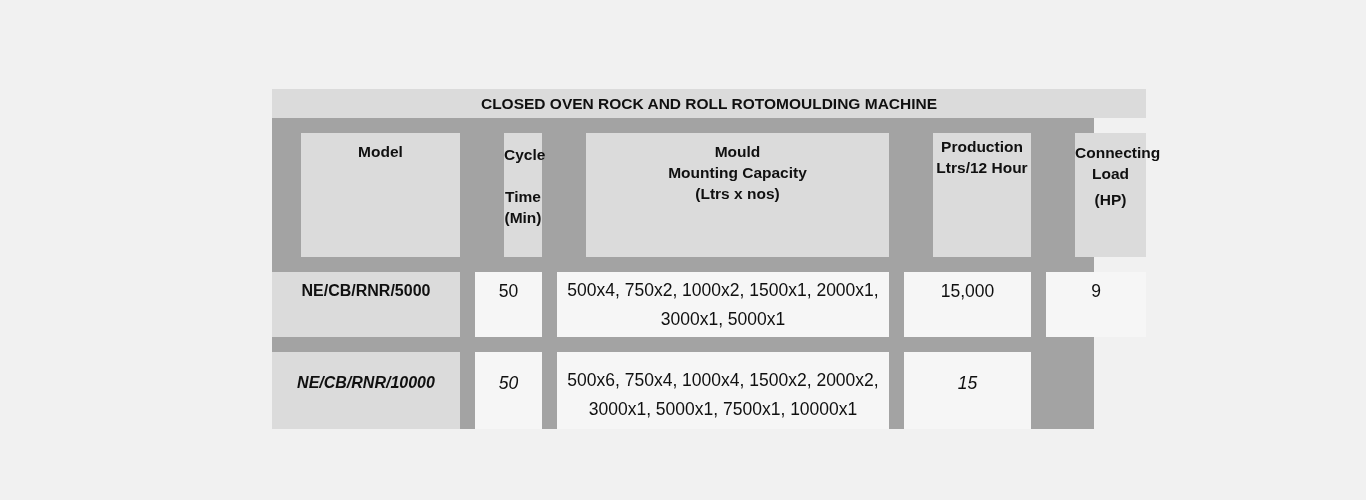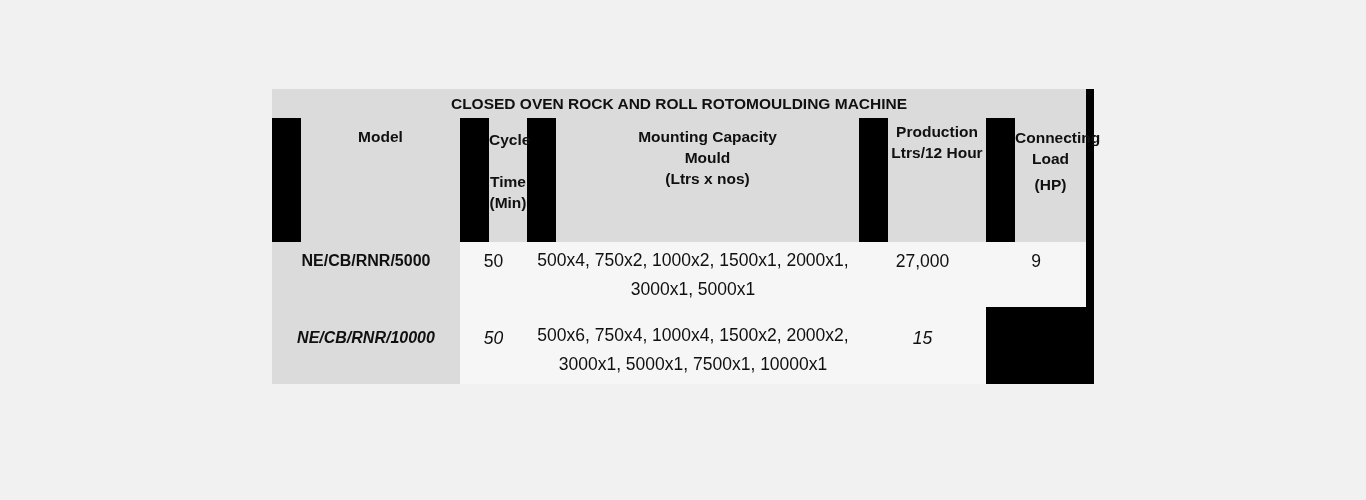--- a/index.html
+++ b/index.html
@@ -13,22 +13,22 @@
   }
   .machine-table {
     position: absolute;
     left: 272px; top: 89px;
     width: 822px;
   }
   .tbl {
     display: grid;
     grid-template-columns: 188px 67px 332px 127px 100px;
     grid-template-rows: 29px 124px 65px 77px;
-    gap: 0;
-    background: #000000;
+    gap: 15px;
+    background: #a3a3a3;
   }
   .cell { box-sizing: border-box; text-align: center; }
   .gray  { background: #dbdbdb; }
   .light { background: #f6f6f6; }
 
   .c-title {
     grid-column: 1 / -1;
     font-weight: bold;
     font-size: 15.5px;
     line-height: 29px;
@@ -87,39 +87,39 @@
 
     <div class="cell gray hdr h-model">
       <span>Model</span>
     </div>
     <div class="cell gray hdr h-cycle">
       <span>Cycle</span>
       <span>Time</span>
       <span>(Min)</span>
     </div>
     <div class="cell gray hdr h-mould">
+      <span>Mould</span>
       <span>Mounting Capacity</span>
-      <span>Mould</span>
       <span>(Ltrs x nos)</span>
     </div>
     <div class="cell gray hdr h-prod">
       <span>Production</span>
       <span>Ltrs/12 Hour</span>
     </div>
     <div class="cell gray hdr h-conn">
       <span>Connecting</span>
       <span>Load</span>
       <span>(HP)</span>
     </div>
 
     <div class="cell gray model-name r1 single">NE/CB/RNR/5000</div>
     <div class="cell light datum r1 single">50</div>
     <div class="cell light cell-mould r1">500x4, 750x2, 1000x2, 1500x1, 2000x1,
 3000x1, 5000x1</div>
-    <div class="cell light datum r1 single">27,000</div>
+    <div class="cell light datum r1 single">15,000</div>
     <div class="cell light datum r1 single">9</div>
 
     <div class="cell gray model-name r2 single">NE/CB/RNR/10000</div>
     <div class="cell light datum r2 single">50</div>
     <div class="cell light cell-mould r2">500x6, 750x4, 1000x4, 1500x2, 2000x2,
 3000x1, 5000x1, 7500x1, 10000x1</div>
     <div class="cell light datum r2 single">15</div>
 
   </div>
 

